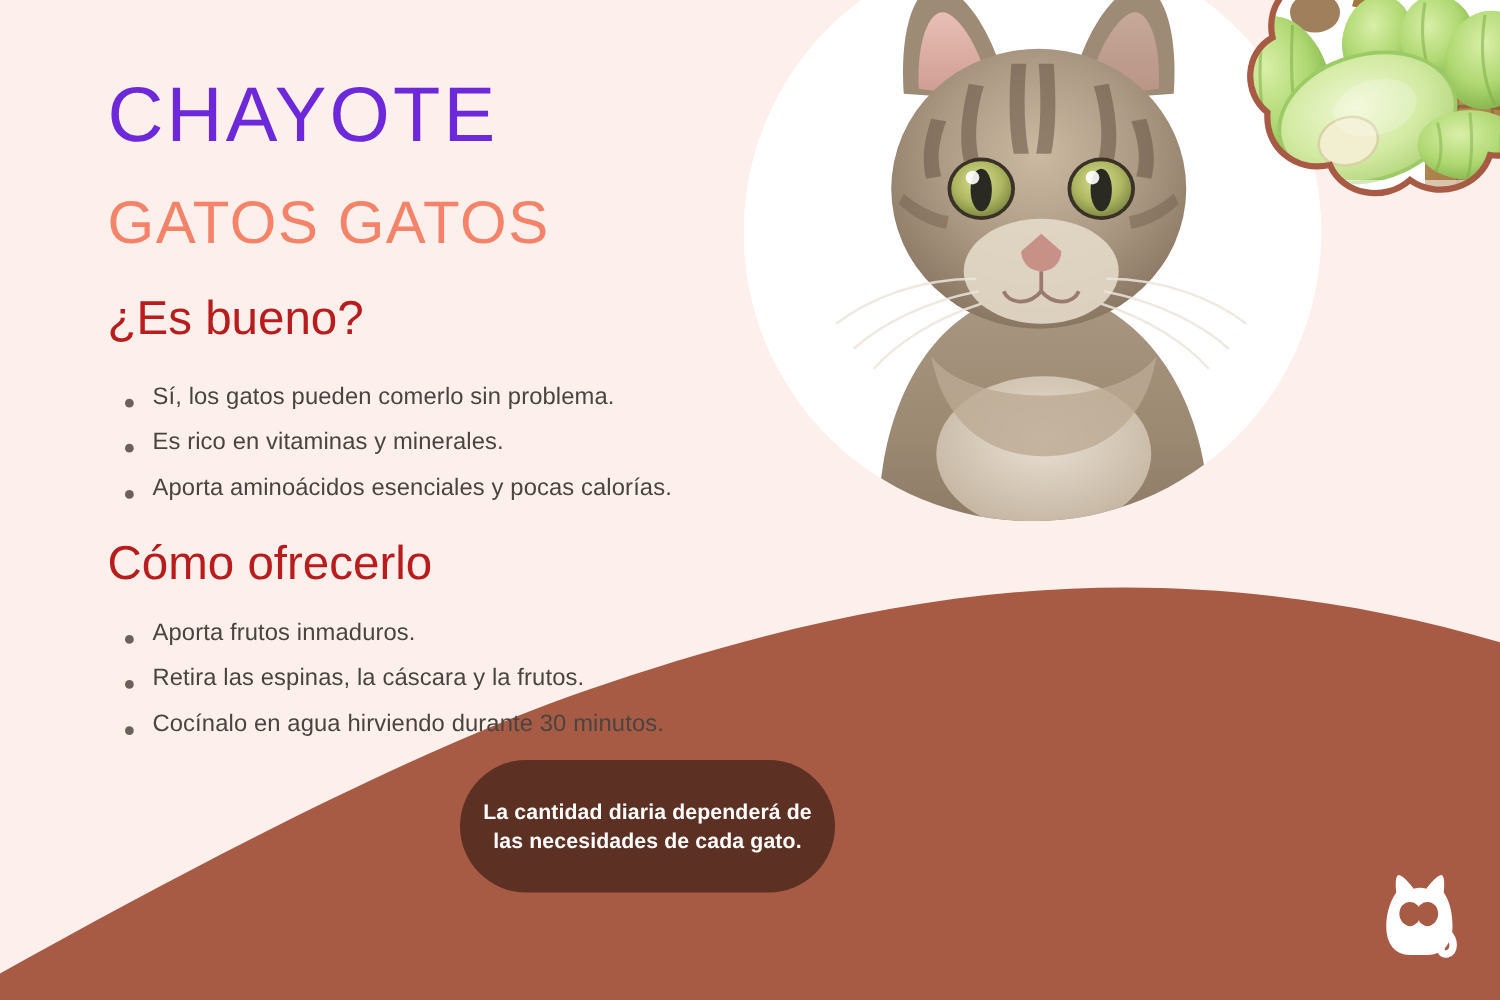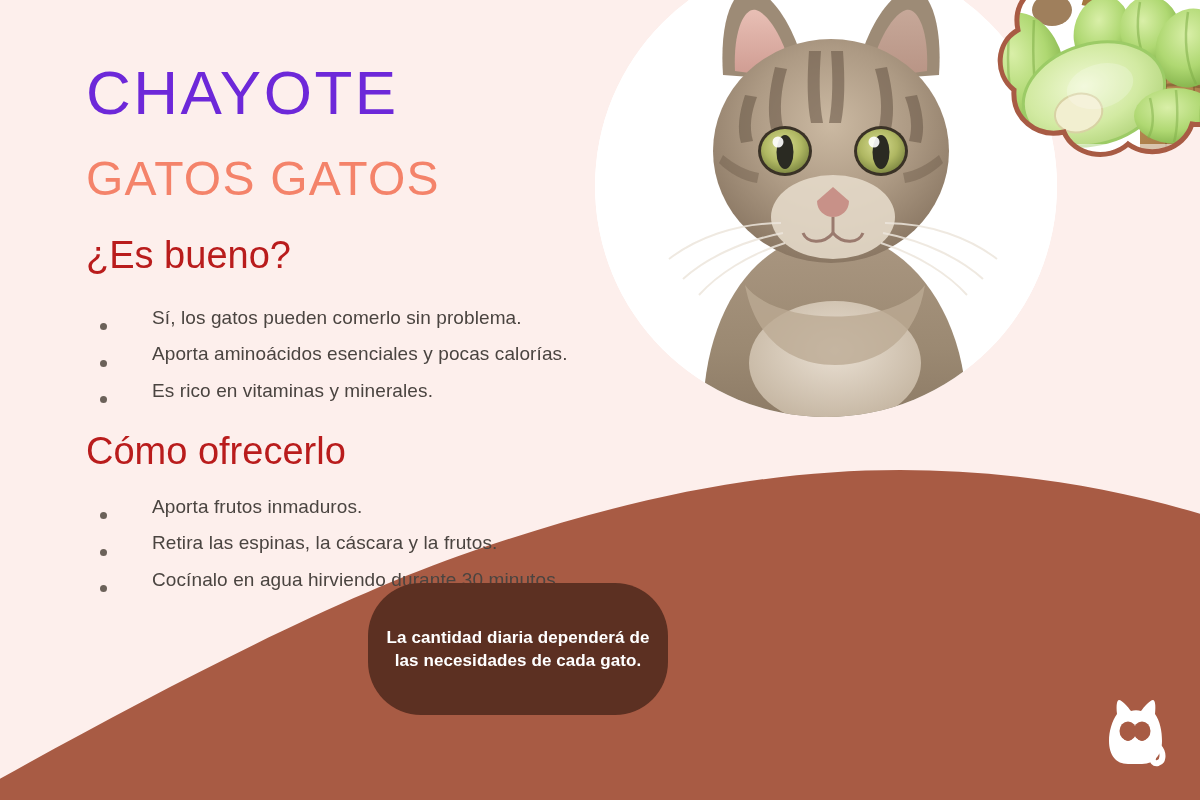--- a/index.html
+++ b/index.html
@@ -36,38 +36,37 @@
     line-height:1.0; white-space:nowrap;
   }
   .sec-head.s1 { top:236px; }
   .sec-head.s2 { top:432px; }
 
   .bullets { position:absolute; left:92px; width:520px; }
   .bullets.b1 { top:306px; }
   .bullets.b2 { top:495px; }
 
   .bullet-row {
-    display:flex; align-items:flex-end;
+    display:flex; align-items:center;
     margin-bottom:12px;
-    gap:30px;
   }
   .bullet-dot {
     width:7px; height:7px; border-radius:50%;
     background:#6B6159; flex:0 0 auto;
     margin:9px 15px 0 8px;
   }
   .bullet-text {
     font-size:19px; line-height:1.28; color:#4A4440;
     letter-spacing:.1px; white-space:nowrap;
   }
 
   
   .callout {
-    position:absolute; left:368px; top:583px;
-    width:300px; height:132px;
+    position:absolute; left:368px; top:608px;
+    width:300px; height:106px;
     background:#5C3022; border-radius:53px;
     display:flex; align-items:center; justify-content:center;
     z-index:9;
   }
   .callout-text {
     color:#FFFFFF; font-size:17px; font-weight:bold;
     line-height:1.38; text-align:center;
     letter-spacing:.1px; padding:0 14px;
   }
 
@@ -294,25 +293,25 @@
     <div class="title-sub">GATOS GATOS</div>
 
     <div class="sec-head s1">¿Es bueno?</div>
     <div class="bullets b1">
       <div class="bullet-row">
         <span class="bullet-dot"></span>
         <span class="bullet-text">Sí, los gatos pueden comerlo sin problema.</span>
       </div>
       <div class="bullet-row">
         <span class="bullet-dot"></span>
+        <span class="bullet-text">Es rico en vitaminas y minerales.</span>
+      </div>
+      <div class="bullet-row">
+        <span class="bullet-dot"></span>
         <span class="bullet-text">Aporta aminoácidos esenciales y pocas calorías.</span>
-      </div>
-      <div class="bullet-row">
-        <span class="bullet-dot"></span>
-        <span class="bullet-text">Es rico en vitaminas y minerales.</span>
       </div>
     </div>
 
     <div class="sec-head s2">Cómo ofrecerlo</div>
     <div class="bullets b2">
       <div class="bullet-row">
         <span class="bullet-dot"></span>
         <span class="bullet-text">Aporta frutos inmaduros.</span>
       </div>
       <div class="bullet-row">

